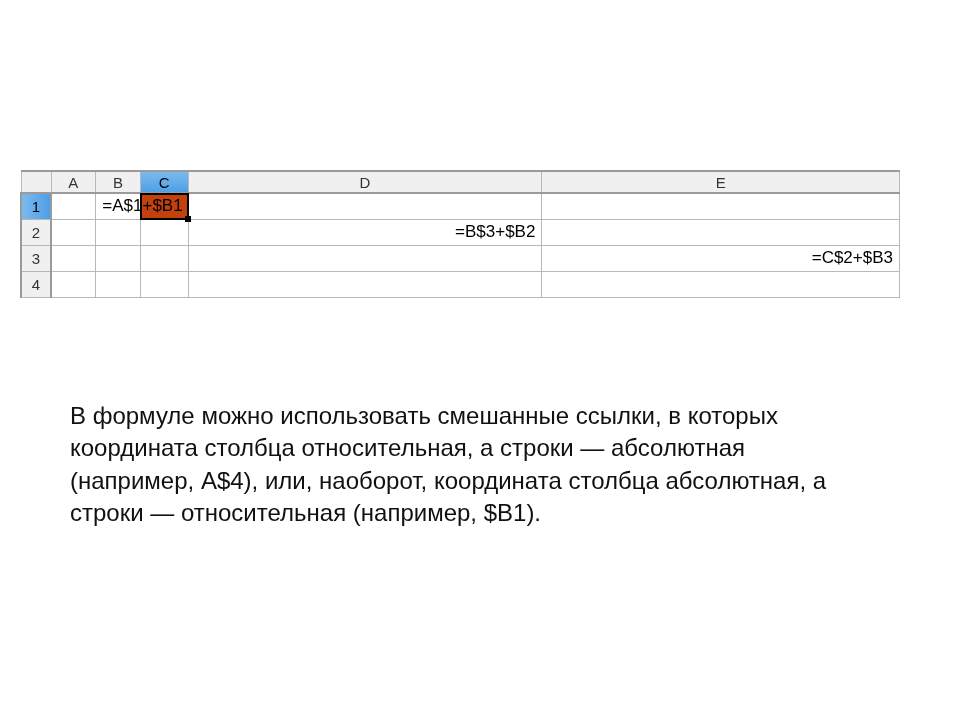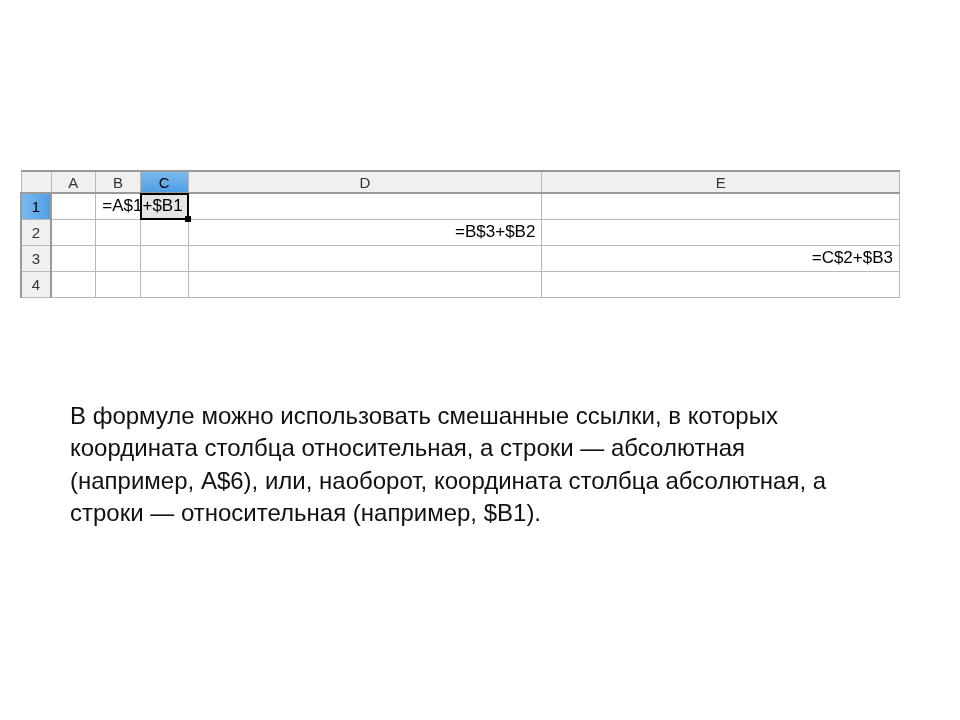--- a/index.html
+++ b/index.html
@@ -67,21 +67,21 @@
   .sheet td { text-align: right; padding-right: 6px; }
   .active-wrap { position: relative; padding: 0; }
   .active-cell {
     position: absolute;
     top: -1px; left: -1px; right: -1px; bottom: -1px;
     border: 2px solid #000;
     display: flex;
     align-items: center;
     justify-content: flex-end;
     padding-right: 4px;
-    background: #e5e5e5;
+    background: #c2410c;
   }
   .fill-handle {
     position: absolute;
     right: -4px; bottom: -4px;
     width: 6px; height: 6px;
     background: #000;
   }
   .bodytext {
     position: absolute;
     left: 70px; right: 100px;
@@ -143,14 +143,14 @@
           <td></td>
           <td></td>
           <td></td>
           <td></td>
           <td></td>
         </tr>
       </tbody>
     </table>
   </div>
 
-  <div class="bodytext">В формуле можно использовать смешанные ссылки, в которых координата столбца относительная, а строки — абсолютная (например, A$6), или, наоборот, координата столбца абсолютная, а строки — относительная (например, $B1).</div>
+  <div class="bodytext">В формуле можно использовать смешанные ссылки, в которых координата столбца относительная, а строки — абсолютная (например, A$4), или, наоборот, координата столбца абсолютная, а строки — относительная (например, $B1).</div>
 </div>
 
 </body></html>

